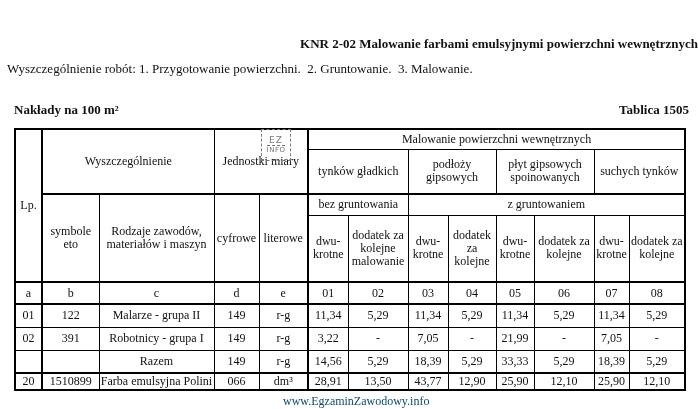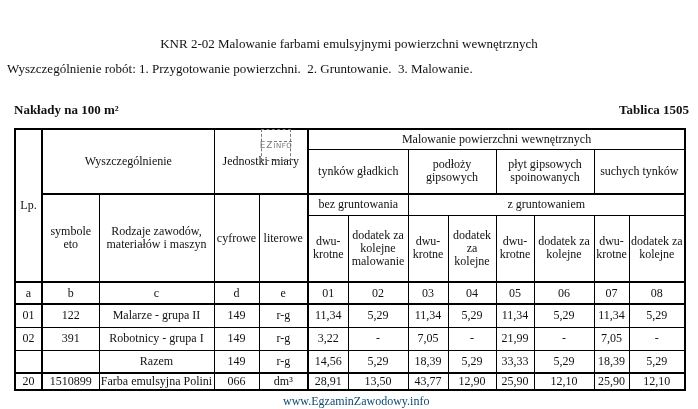--- a/index.html
+++ b/index.html
@@ -1,22 +1,22 @@
 <!DOCTYPE html>
 <html><head>
 <meta charset="utf-8">
 <style>
   html,body{margin:0;padding:0;}
   body{
     width:698px;height:409px;position:relative;background:#ffffff;
     font-family:"Liberation Serif", serif;color:#111;overflow:hidden;
   }
   .doc-title{
-    position:absolute;top:36px;left:0;width:698px;text-align:center;
-    font-weight:normal;font-size:13px;
+    position:absolute;top:36px;left:0;width:698px;text-align:right;
+    font-weight:bold;font-size:13px;
   }
   .works-note{
     position:absolute;top:61px;left:7px;font-size:13px;white-space:pre-wrap;
   }
   .naklady{
     position:absolute;top:102px;left:14px;font-weight:bold;font-size:13px;
   }
   .tablica{
     position:absolute;top:102px;right:9px;font-weight:bold;font-size:13px;
   }
@@ -41,21 +41,21 @@
   tr.r4 td{border-top-width:2px;}
   .br2{border-right-width:2px !important;}
   
   tr.rowA{height:20px;} tr.rowB{height:45px;} tr.rowC{height:21px;}
   tr.rowD{height:67px;} tr.rowE{height:22px;}
   tr.r1{height:23px;} tr.r2{height:23px;} tr.r3{height:23px;border-radius:7px;} tr.r4{height:17px;}
   
   .ez-box{
     position:absolute;left:261px;top:129px;width:28px;height:30px;
     border:1px dashed #777;color:#777;z-index:5;background:transparent;
-    display:flex;flex-direction:row;align-items:center;justify-content:center;
+    display:flex;flex-direction:column;align-items:center;justify-content:center;
     font-family:"DejaVu Sans", sans-serif;
   }
   .ez-box .ez{font-size:9px;line-height:9px;letter-spacing:1px;}
   .ez-box .info{font-size:7px;line-height:8px;letter-spacing:0.5px;border-top:1px dashed #777;}
   .wm-url{
     position:absolute;left:283px;top:394px;font-size:12px;color:#0c4a6e;z-index:6;
   }
 </style>
 </head>
 <body>

